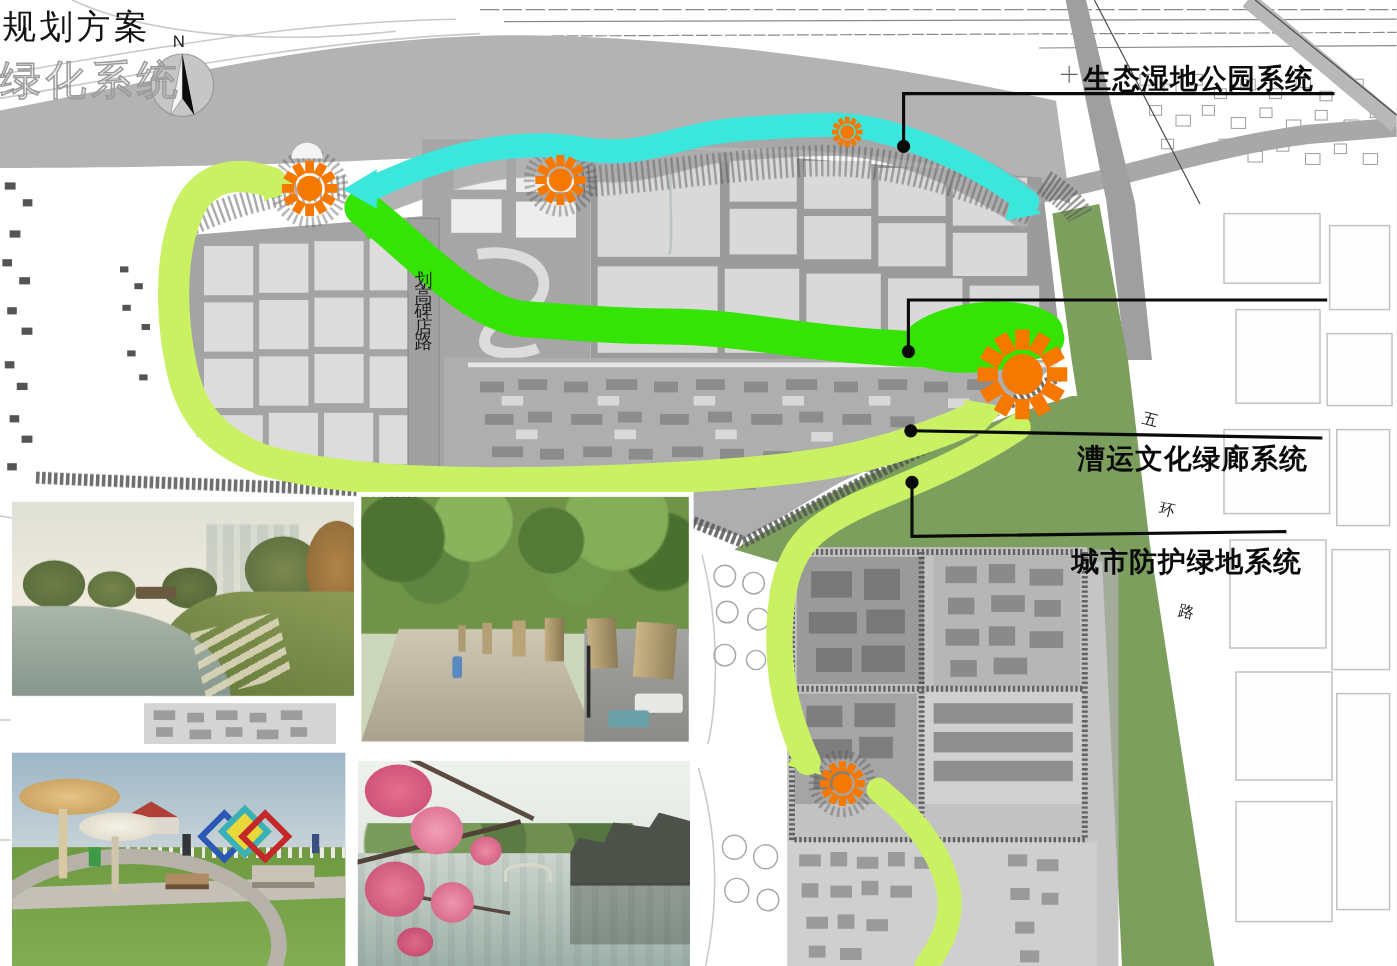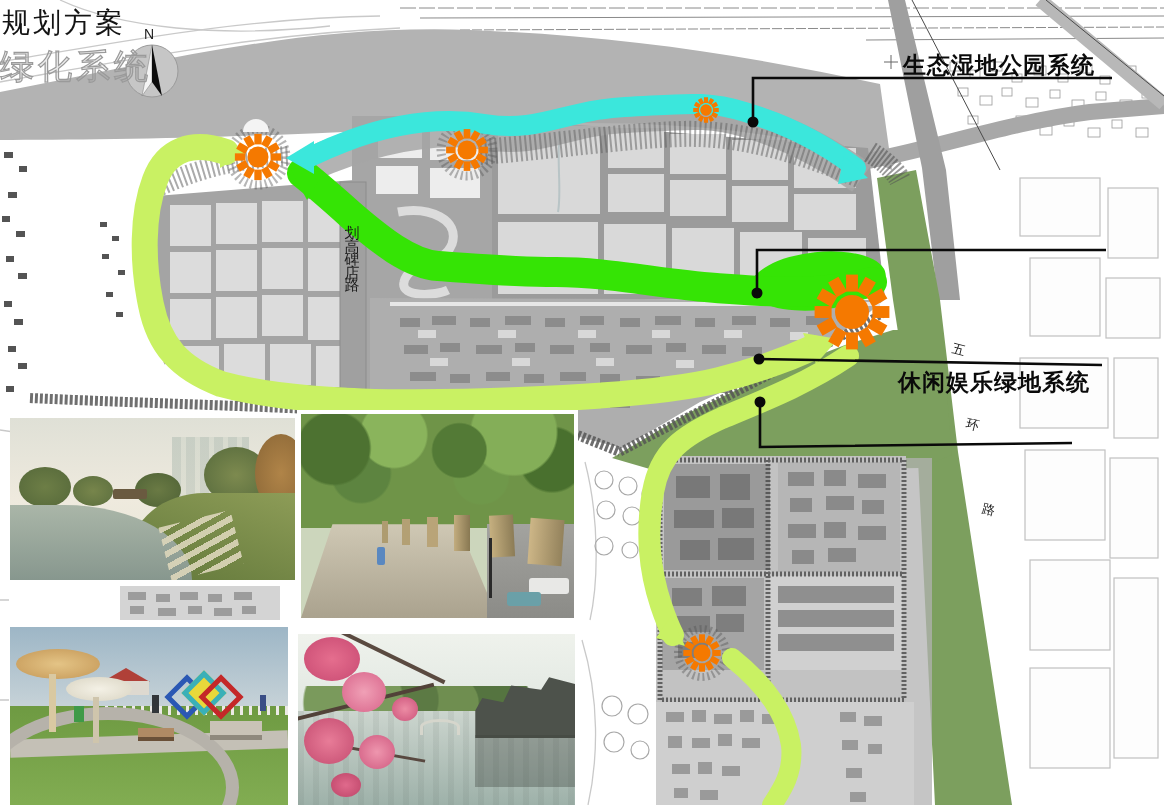--- a/index.html
+++ b/index.html
@@ -514,21 +514,22 @@
           <rect x="242" y="606" width="14" height="8"></rect>
     </g>
   </g>
 </svg>
 
 <div class="txt watermark">绿化系统</div>
 <div class="txt page-title">规划方案</div>
 <div class="txt north-n">N</div>
 
 <div class="txt sys-label lbl1">生态湿地公园系统</div>
-<div class="txt sys-label lbl3">休闲娱乐绿地系统</div>
+<div class="txt sys-label lbl3">漕运文化绿廊系统</div>
+<div class="txt sys-label lbl4">城市防护绿地系统</div>
 
 <div class="txt vroad">划高碑店路</div>
 <div class="txt ringc r1">五</div>
 <div class="txt ringc r2">环</div>
 <div class="txt ringc r3">路</div>
 
 <div class="photo ph1">
   <div class="p1-sky"></div>
   <div class="p1-towers"></div>
   <div class="p1-t1 blob"></div>

